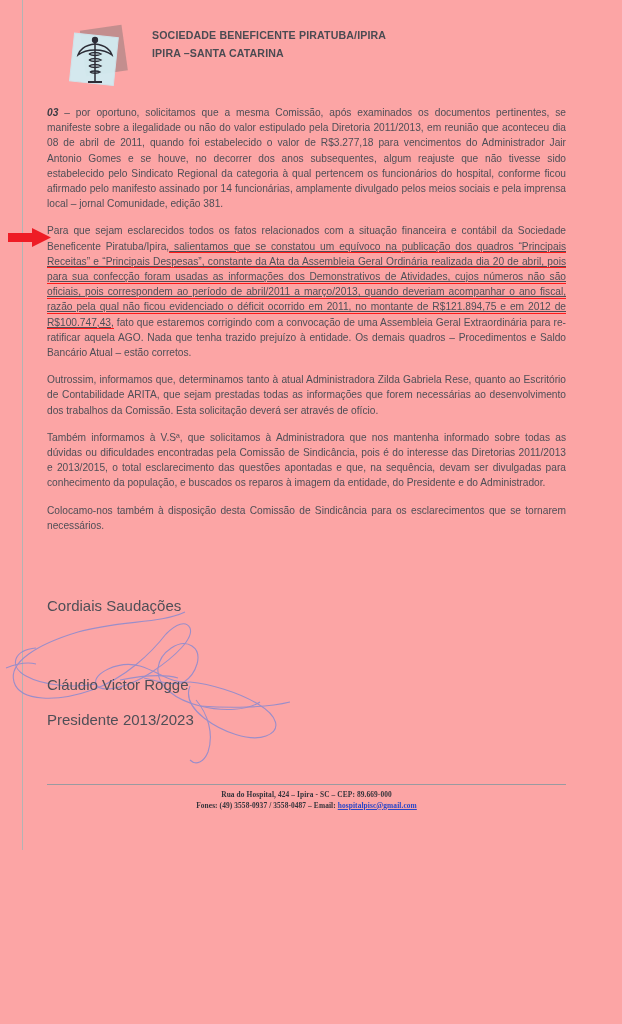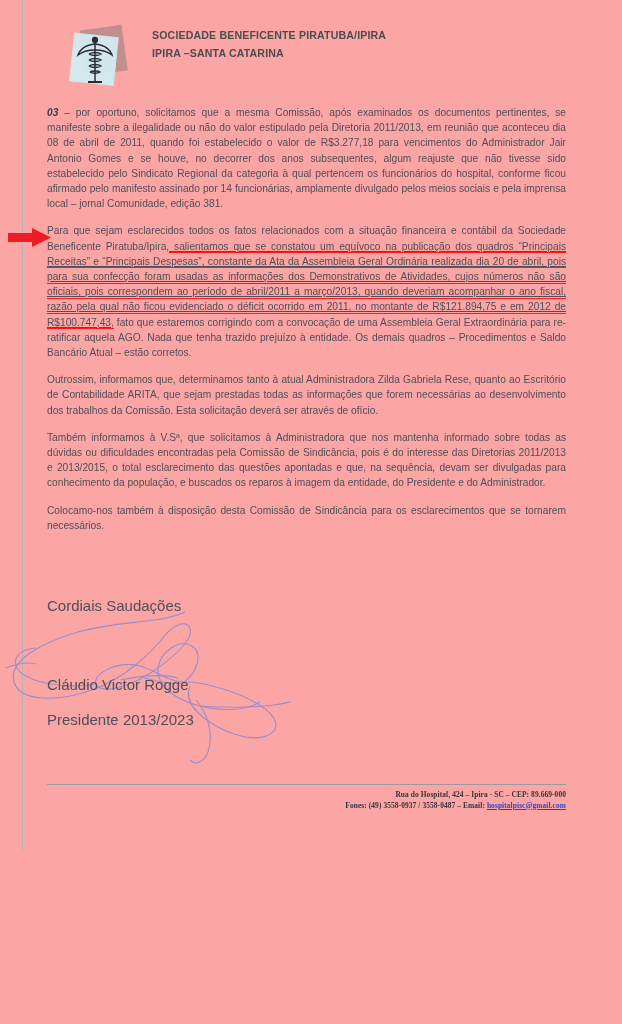--- a/index.html
+++ b/index.html
@@ -120,21 +120,21 @@
   .sl-greet { left: 47px; top: 8px; }
   .sl-name  { left: 47px; top: 87px; text-align: right; }
   .sl-role  { left: 47px; top: 122px; }
 
   
   .footer {
     position: absolute;
     left: 47px;
     top: 784px;
     width: 519px;
-    text-align: right;
+    text-align: center;
   }
   .footer-rule {
     height: 1px;
     background: #9a9aa0;
     margin-bottom: 5px;
   }
   .footer-line {
     font-family: "Liberation Serif", serif;
     font-size: 7.4px;
     font-weight: bold;

